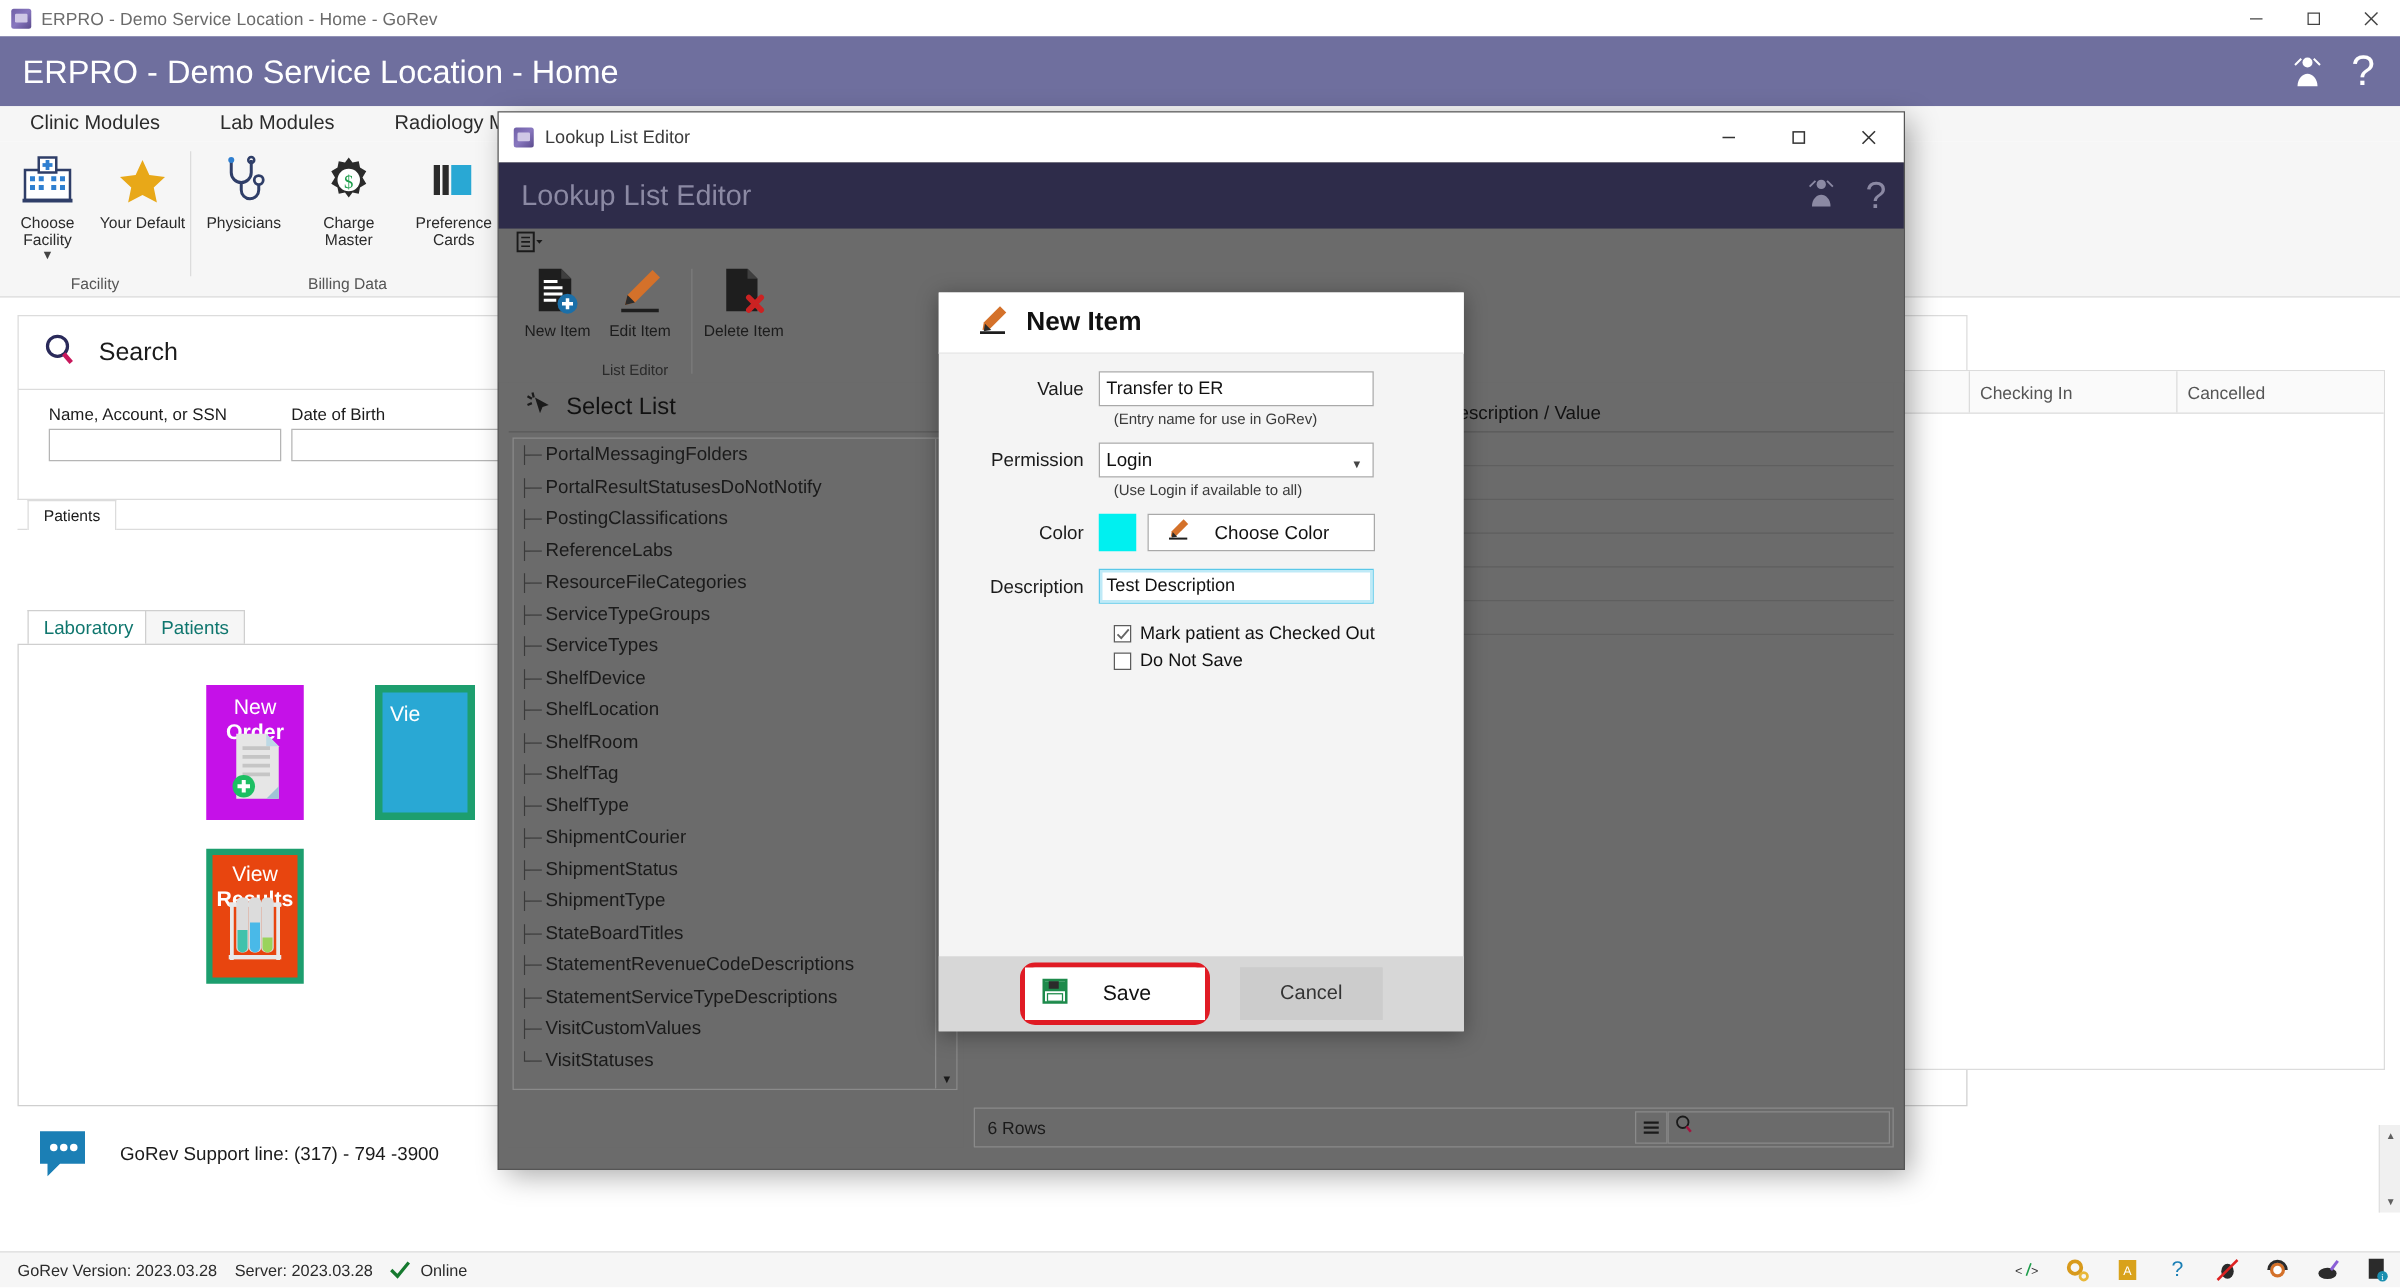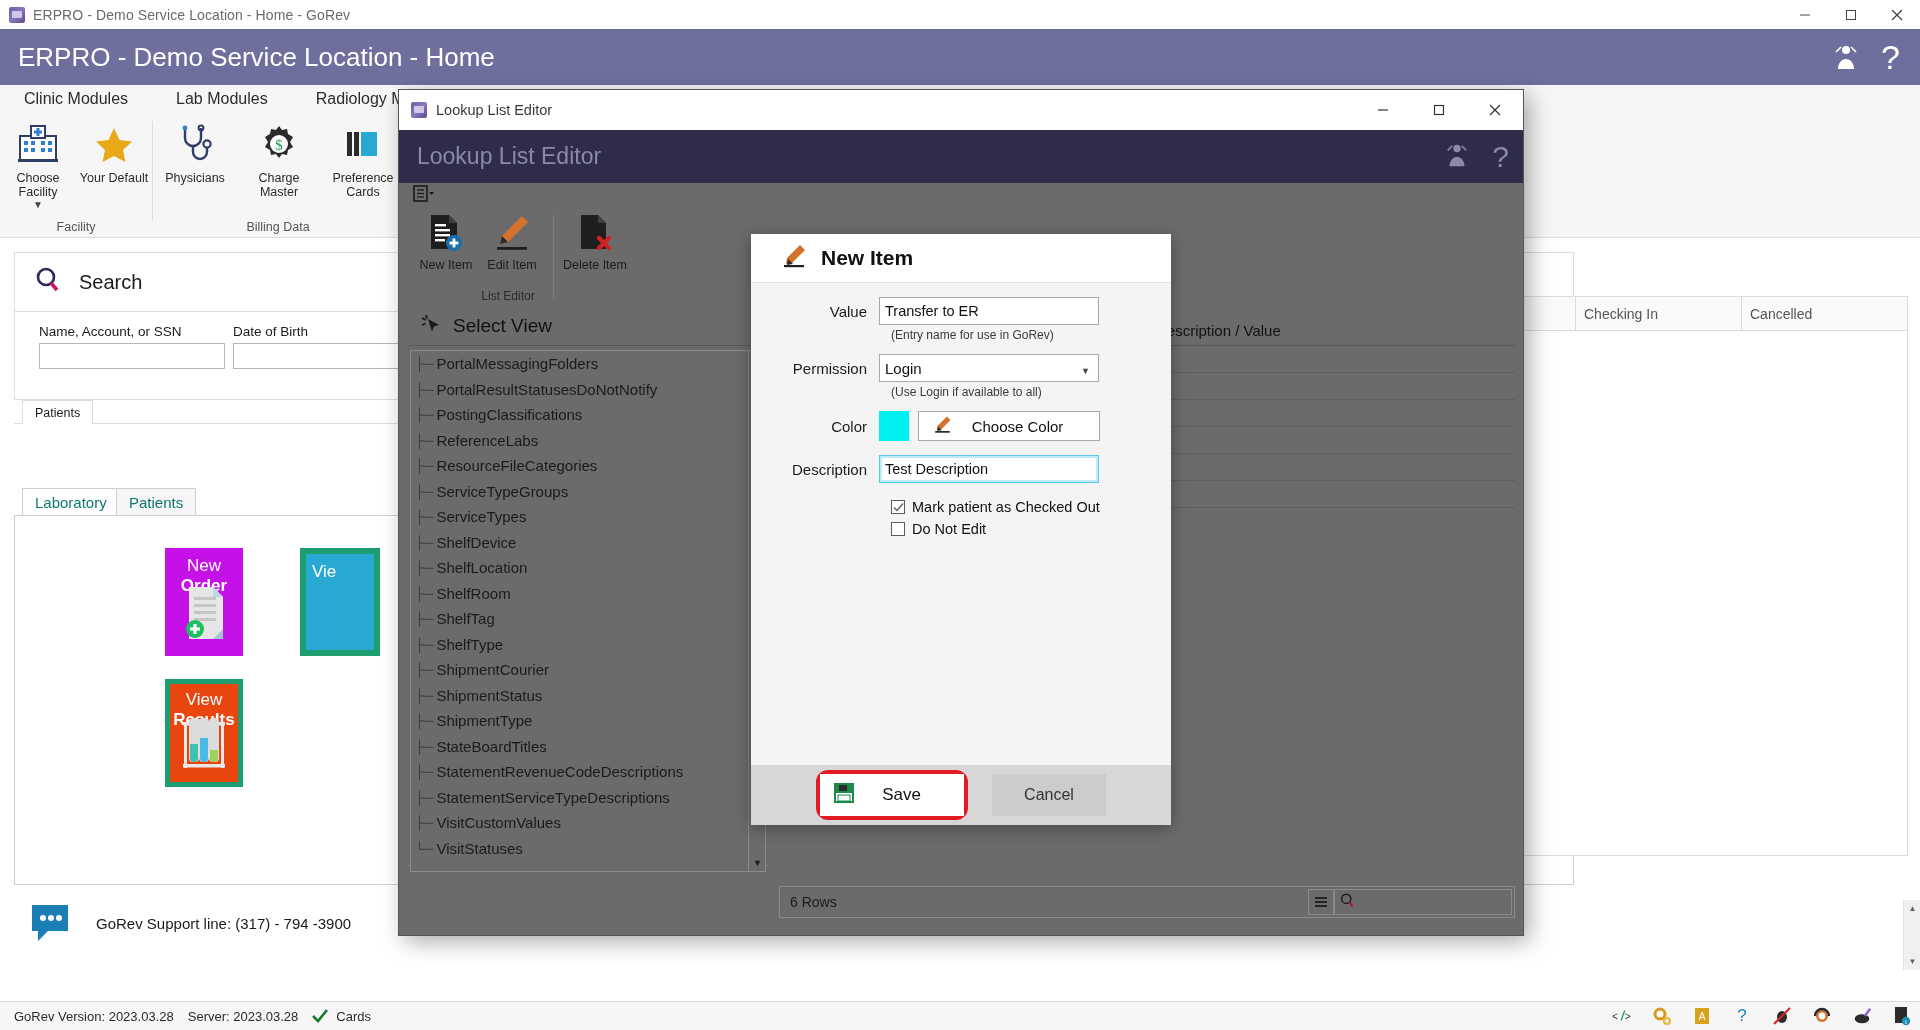--- a/index.html
+++ b/index.html
@@ -570,21 +570,21 @@
   </div>
 
   <div class="statusbar">
     <span class="sb-text">GoRev Version: 2023.03.28</span>
     <span class="sb-text">Server: 2023.03.28</span>
     <span class="sb-ico" style="margin-left:12px;">
       <svg width="18" height="18" viewBox="0 0 18 18">
           <path d="M2 9l5 5 9-11" fill="none" stroke="#167a2f" stroke-width="2.6"></path>
         </svg>
     </span>
-    <span class="sb-text" style="margin-left:6px;">Cards</span>
+    <span class="sb-text" style="margin-left:6px;">Online</span>
     <div class="sb-right">
       <span class="sb-ico">
         <svg width="22" height="14" viewBox="0 0 22 14">
             <text x="0" y="11" font-size="11" font-family="Liberation Mono, monospace" fill="#333">&lt;</text>
             <line x1="10" y1="12" x2="14" y2="1" stroke="#1d9e4b" stroke-width="1.4"></line>
             <text x="14" y="11" font-size="11" font-family="Liberation Mono, monospace" fill="#333">&gt;</text>
           </svg>
       </span>
       <span class="sb-ico">
         <svg width="20" height="20" viewBox="0 0 20 20">
@@ -728,21 +728,21 @@
     <div class="lle-body">
 
       <div class="sel-panel">
         <div class="sel-head">
           <span>
             <svg width="24" height="24" viewBox="0 0 24 24">
               <path d="M7 3 L8 7 M3 6 L6.5 8 M3 13 L6.5 11.5" stroke="#1a1a1a" stroke-width="1.8" fill="none"></path>
               <path d="M9 7l11 6-5 1.5-2 5z" fill="#1a1a1a"></path>
             </svg>
           </span>
-          <span class="sel-head-txt">Select View</span>
+          <span class="sel-head-txt">Select List</span>
         </div>
         <div class="sel-list">
           <div id="sel-items">
               <div class="sel-item">
                 <span class="sel-dash">├─</span>
                 <span>PortalMessagingFolders</span>
               </div>
               <div class="sel-item">
                 <span class="sel-dash">├─</span>
                 <span>PortalResultStatusesDoNotNotify</span>
@@ -934,21 +934,21 @@
       <div class="chk-row">
         <span class="chk">
           <svg width="11" height="11" viewBox="0 0 11 11">
               <path d="M1 5.5l3 3 6-7" fill="none" stroke="#666" stroke-width="1.5"></path>
             </svg>
         </span>
         <span class="chk-lbl">Mark patient as Checked Out</span>
       </div>
       <div class="chk-row">
         <span class="chk"></span>
-        <span class="chk-lbl">Do Not Edit</span>
+        <span class="chk-lbl">Do Not Save</span>
       </div>
     </div>
 
     <div class="dlg-footer">
       <div class="btn-save-wrap" id="save-highlight" style="border-color: rgb(224, 27, 36); border-radius: 12px;">
         <div class="btn-save">
           <span class="ico">
             <svg width="22" height="22" viewBox="0 0 22 22">
               <rect x="1" y="1" width="20" height="20" fill="#1d8a4b"></rect>
               <rect x="3" y="3" width="16" height="16" fill="#fff"></rect>

